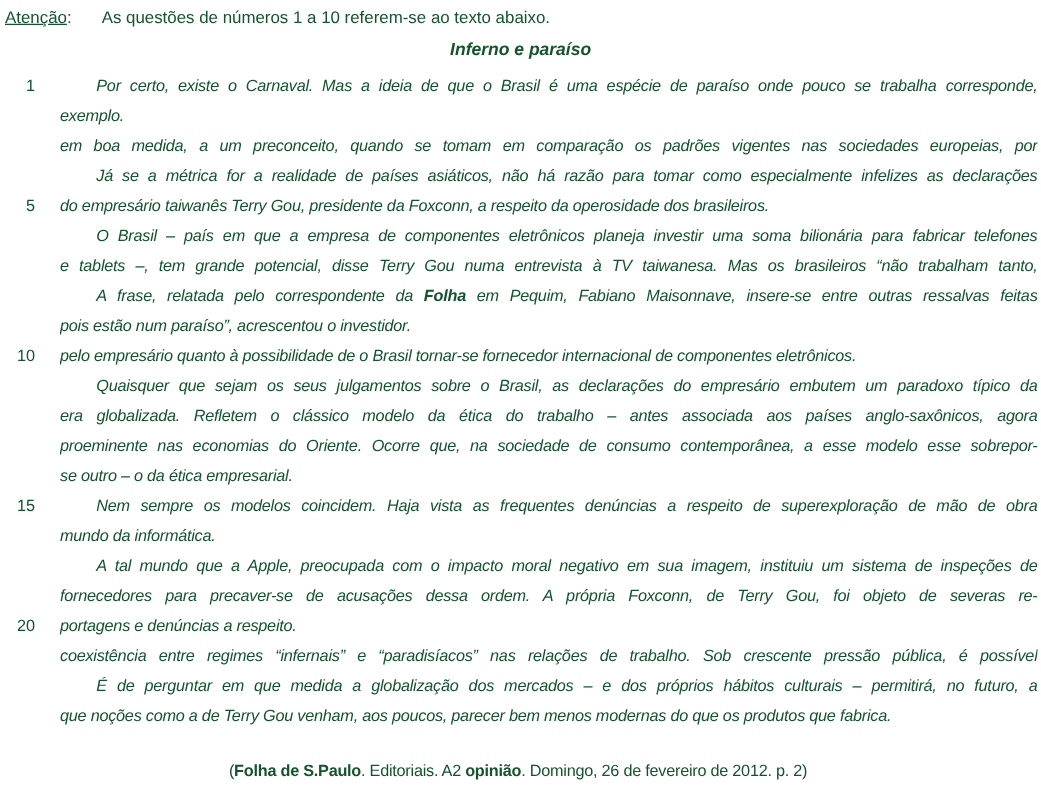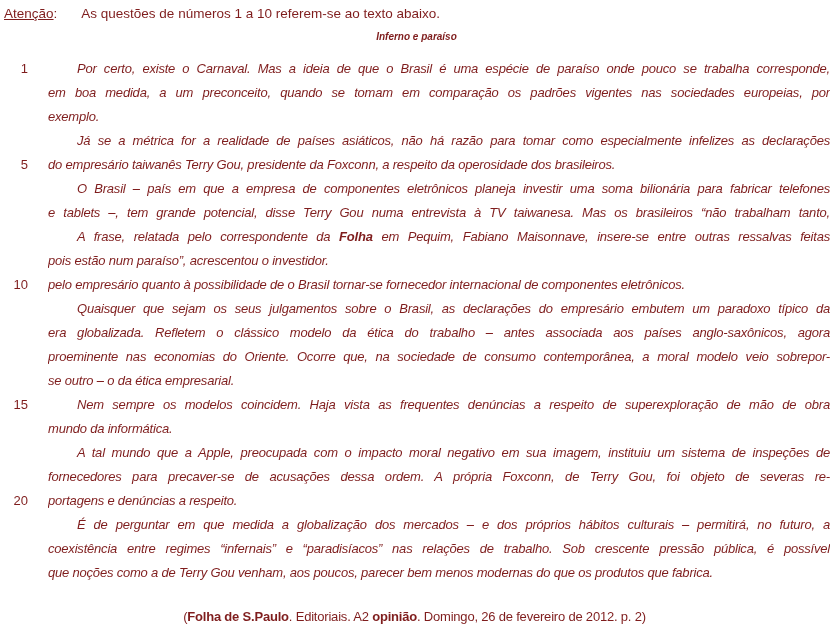--- a/index.html
+++ b/index.html
@@ -1,21 +1,21 @@
 <!DOCTYPE html>
 <html><head>
 <meta charset="utf-8">
 <style>
   html, body { margin: 0; padding: 0; background: #fff; }
   .page {
     position: relative;
     width: 833px;
     height: 634px;
     background: #ffffff;
-    color: #7f1d1d;
+    color: #14532d;
     font-family: "Liberation Sans", sans-serif;
     overflow: hidden;
   }
   .header {
     position: absolute;
     top: 6px;
     left: 4px;
     font-size: 13.5px;
     font-style: normal;
     white-space: nowrap;
@@ -23,21 +23,21 @@
   .header .label { text-decoration: underline; }
   .header .instr { margin-left: 24px; }
   .title {
     position: absolute;
     top: 31px;
     left: 0;
     width: 100%;
     text-align: center;
     font-weight: bold;
     font-style: italic;
-    font-size: 10px;
+    font-size: 14px;
   }
   .textbody {
     position: absolute;
     top: 57px;
     left: 0;
     width: 833px;
   }
   .row { position: relative; height: 24px; }
   .num {
     position: absolute;
@@ -82,24 +82,24 @@
   <div class="header">
     <span class="label">Atenção</span><span>:</span><span class="instr">As questões de números 1 a 10 referem-se ao texto abaixo.</span>
   </div>
   <div class="title">Inferno e paraíso</div>
   <div class="textbody">
       <div class="row">
         <span class="num">1</span>
         <div class="txt j ind"><span>Por certo, existe o Carnaval. Mas a ideia de que o Brasil é uma espécie de paraíso onde pouco se trabalha corresponde,</span></div>
       </div>
       <div class="row">
-        <div class="txt j"><span>em boa medida, a um preconceito, quando se tomam em comparação os padrões vigentes nas sociedades europeias, por</span></div>
+        <div class="txt"><span>exemplo.</span></div>
       </div>
       <div class="row">
-        <div class="txt"><span>exemplo.</span></div>
+        <div class="txt j"><span>em boa medida, a um preconceito, quando se tomam em comparação os padrões vigentes nas sociedades europeias, por</span></div>
       </div>
       <div class="row">
         <div class="txt j ind"><span>Já se a métrica for a realidade de países asiáticos, não há razão para tomar como especialmente infelizes as declarações</span></div>
       </div>
       <div class="row">
         <span class="num">5</span>
         <div class="txt"><span>do empresário taiwanês Terry Gou, presidente da Foxconn, a respeito da operosidade dos brasileiros.</span></div>
       </div>
       <div class="row">
         <div class="txt j ind"><span>O Brasil – país em que a empresa de componentes eletrônicos planeja investir uma soma bilionária para fabricar telefones</span></div>
@@ -117,21 +117,21 @@
         <span class="num">10</span>
         <div class="txt"><span>pelo empresário quanto à possibilidade de o Brasil tornar-se fornecedor internacional de componentes eletrônicos.</span></div>
       </div>
       <div class="row">
         <div class="txt j ind"><span>Quaisquer que sejam os seus julgamentos sobre o Brasil, as declarações do empresário embutem um paradoxo típico da</span></div>
       </div>
       <div class="row">
         <div class="txt j"><span>era globalizada. Refletem o clássico modelo da ética do trabalho – antes associada aos países anglo-saxônicos, agora</span></div>
       </div>
       <div class="row">
-        <div class="txt j"><span>proeminente nas economias do Oriente. Ocorre que, na sociedade de consumo contemporânea, a moral modelo veio sobrepor-</span></div>
+        <div class="txt j"><span>proeminente nas economias do Oriente. Ocorre que, na sociedade de consumo contemporânea, a esse modelo esse sobrepor-</span></div>
       </div>
       <div class="row">
         <div class="txt"><span>se outro – o da ética empresarial.</span></div>
       </div>
       <div class="row">
         <span class="num">15</span>
         <div class="txt j ind"><span>Nem sempre os modelos coincidem. Haja vista as frequentes denúncias a respeito de superexploração de mão de obra</span></div>
       </div>
       <div class="row">
         <div class="txt"><span>mundo da informática.</span></div>
@@ -140,23 +140,23 @@
         <div class="txt j ind"><span>A tal mundo que a Apple, preocupada com o impacto moral negativo em sua imagem, instituiu um sistema de inspeções de</span></div>
       </div>
       <div class="row">
         <div class="txt j"><span>fornecedores para precaver-se de acusações dessa ordem. A própria Foxconn, de Terry Gou, foi objeto de severas re-</span></div>
       </div>
       <div class="row">
         <span class="num">20</span>
         <div class="txt"><span>portagens e denúncias a respeito.</span></div>
       </div>
       <div class="row">
-        <div class="txt j ind"><span>É de perguntar em que medida a globalização dos mercados – e dos próprios hábitos culturais – permitirá, no futuro, a</span></div>
+        <div class="txt j"><span>coexistência entre regimes “infernais” e “paradisíacos” nas relações de trabalho. Sob crescente pressão pública, é possível</span></div>
       </div>
       <div class="row">
-        <div class="txt j"><span>coexistência entre regimes “infernais” e “paradisíacos” nas relações de trabalho. Sob crescente pressão pública, é possível</span></div>
+        <div class="txt j ind"><span>É de perguntar em que medida a globalização dos mercados – e dos próprios hábitos culturais – permitirá, no futuro, a</span></div>
       </div>
       <div class="row">
         <div class="txt"><span>que noções como a de Terry Gou venham, aos poucos, parecer bem menos modernas do que os produtos que fabrica.</span></div>
       </div>
     </div>
   <div class="footer"><span>(</span><span class="b">Folha de S.Paulo</span><span>. Editoriais. A2 </span><span class="b">opinião</span><span>. Domingo, 26 de fevereiro de 2012. p. 2)</span></div>
 </div>
 
 </body></html>

